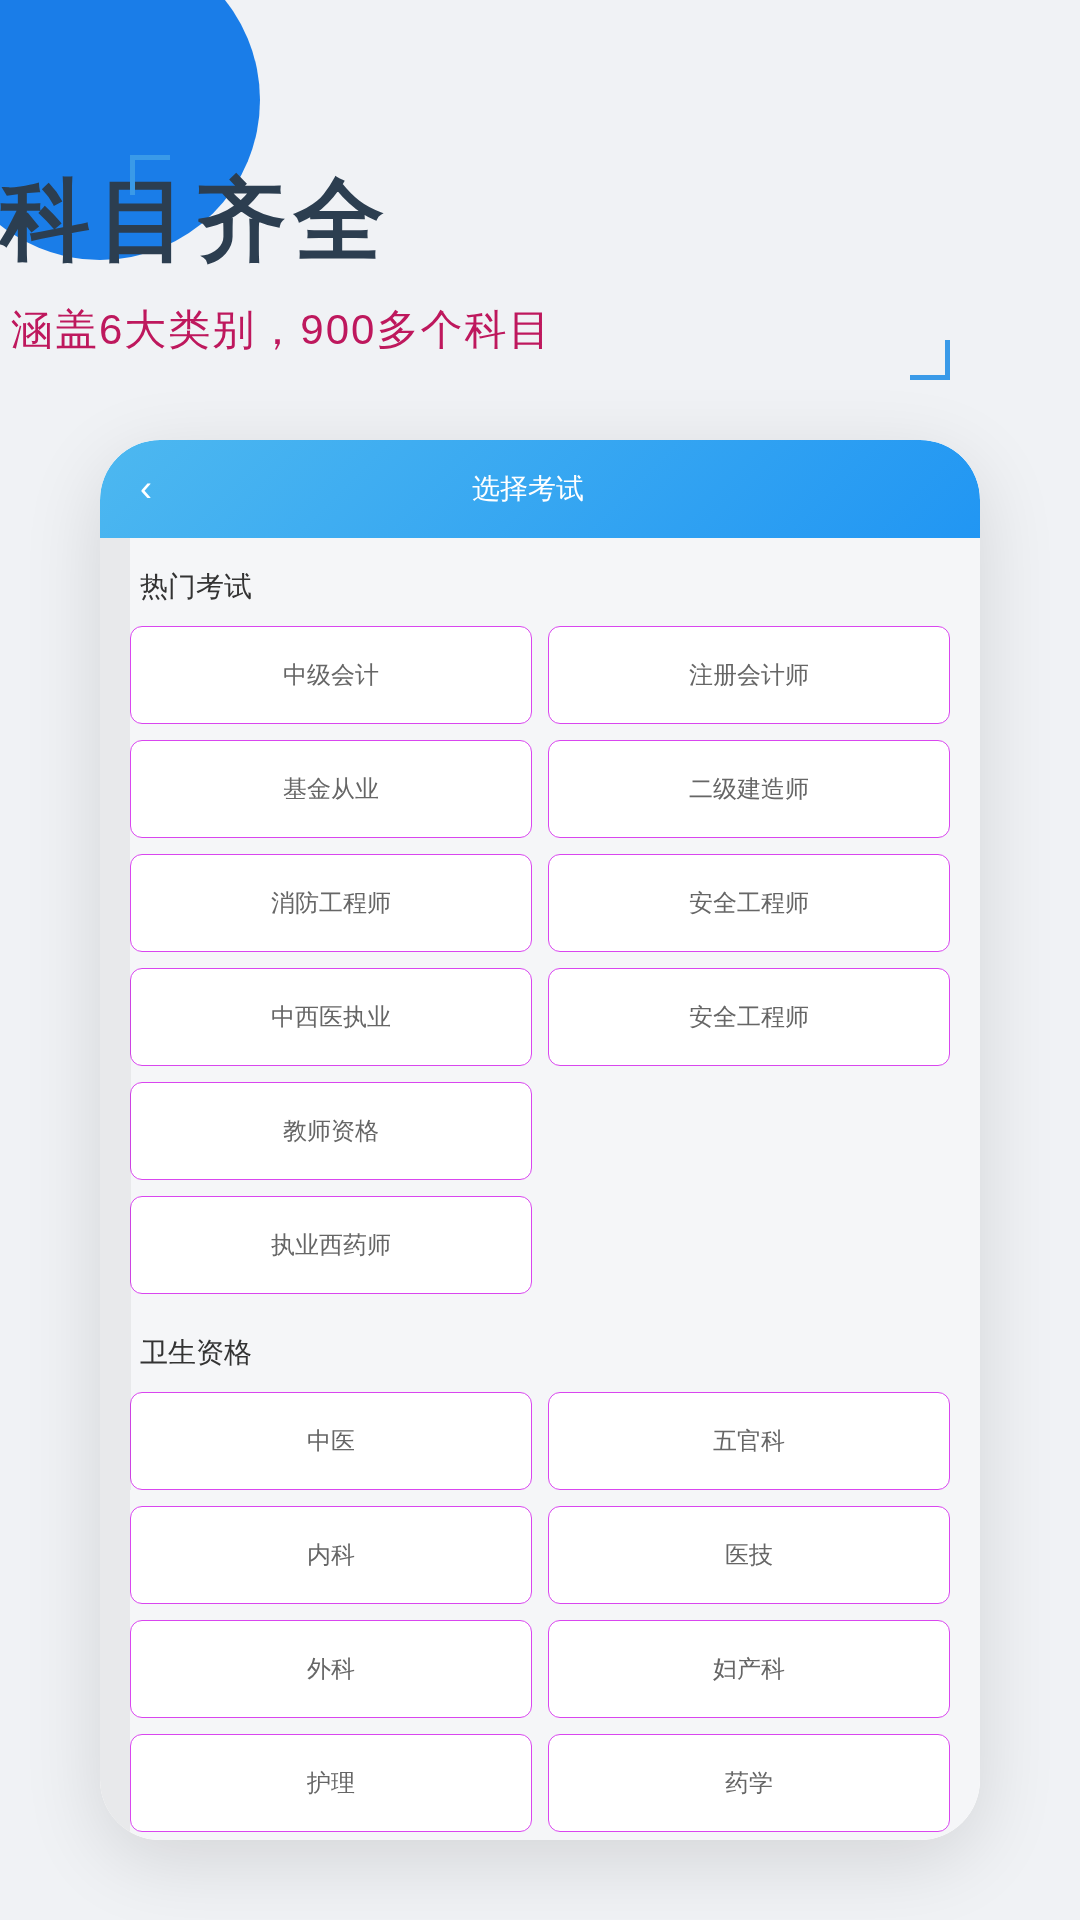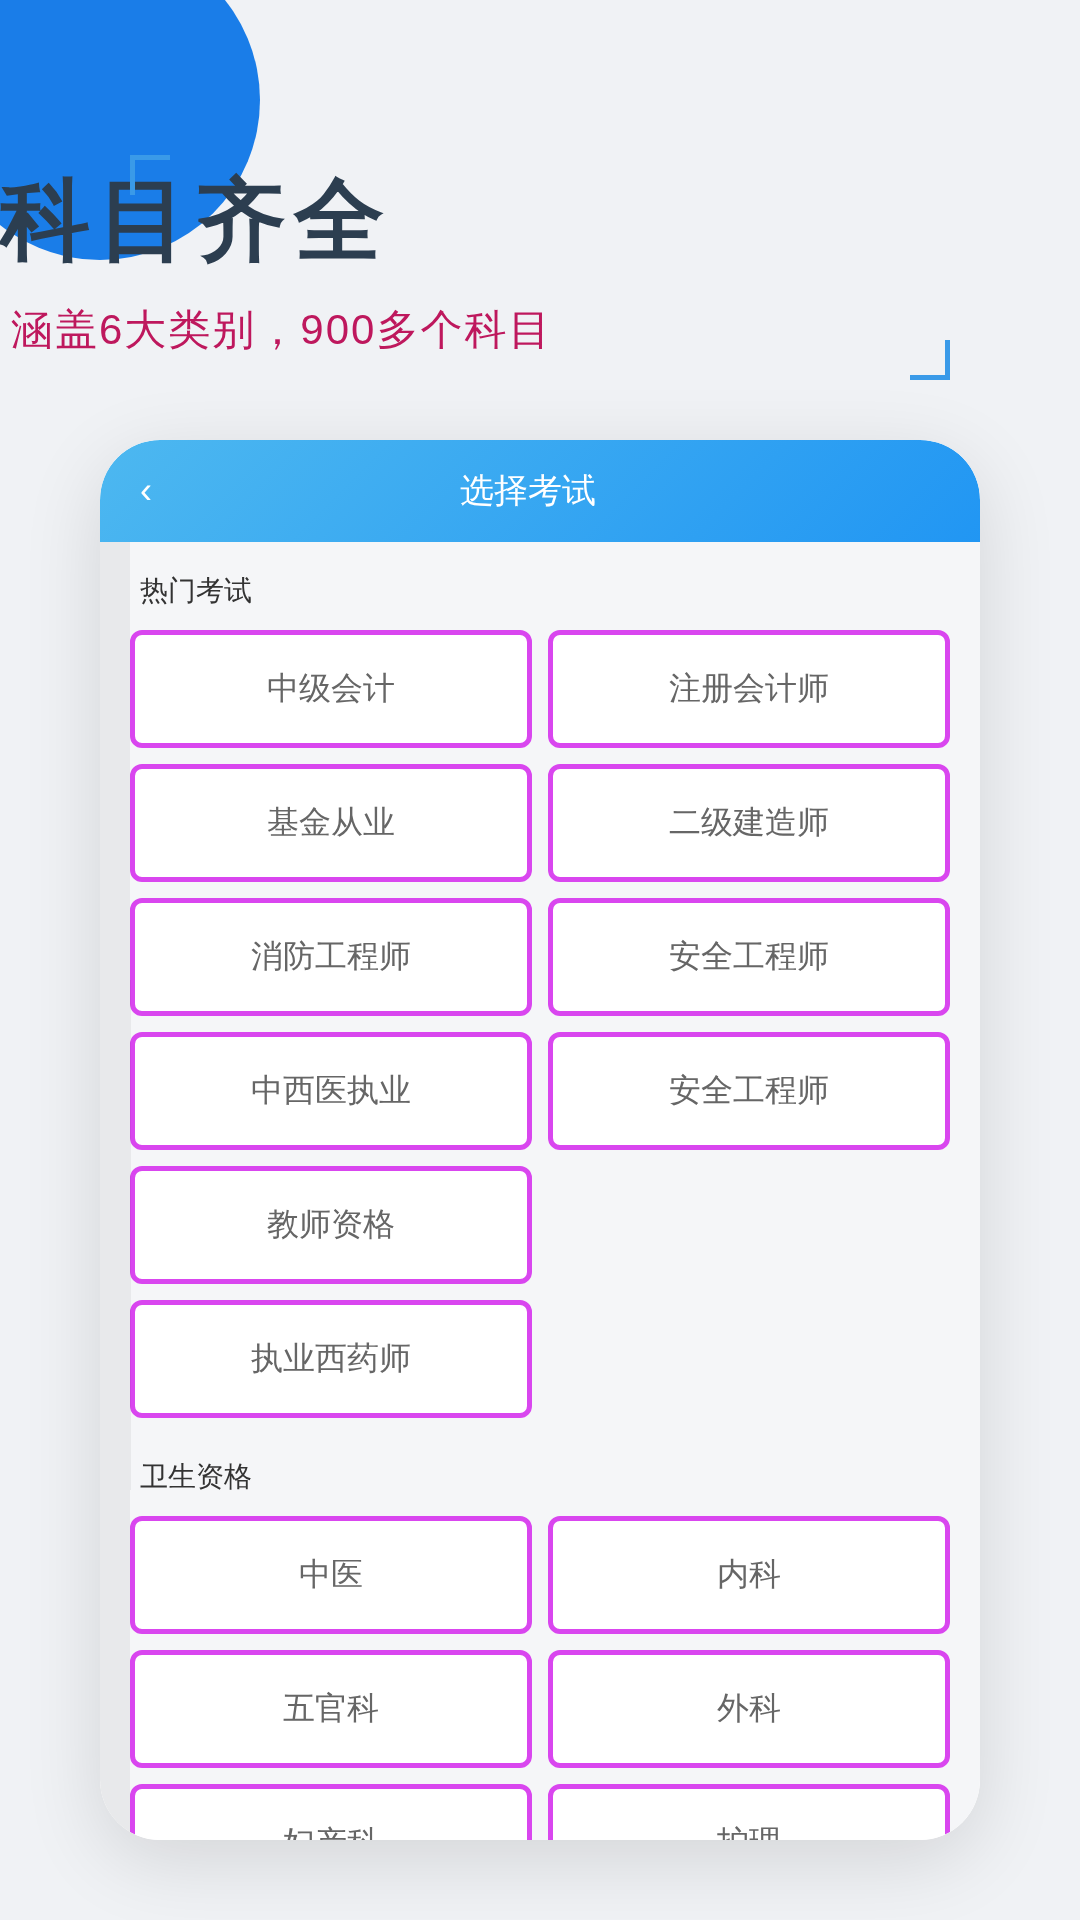--- a/index.html
+++ b/index.html
@@ -116,21 +116,21 @@
       color: white;
       font-size: 36px;
       margin-right: 20px;
       cursor: pointer;
     }
 
     .header-title {
       flex: 1;
       text-align: center;
       color: white;
-      font-size: 34px;
+      font-size: 28px;
       font-weight: 500;
       margin-right: 56px;
     }
 
     
     .content-area {
       padding: 0 30px 40px;
       background: #f5f6f8;
     }
 
@@ -150,24 +150,24 @@
       display: grid;
       grid-template-columns: 1fr 1fr;
       gap: 16px;
     }
 
     .exam-item {
       background: #ffffff;
       border-radius: 12px;
       padding: 32px 20px;
       text-align: center;
-      font-size: 32px;
+      font-size: 24px;
       color: #666;
       cursor: pointer;
-      border: 5px solid #d946ef;
+      border: 1px solid #d946ef;
       transition: background 0.2s;
     }
 
     .exam-item.full-width {
       grid-column: 1 / -1;
       max-width: calc(50% - 8px);
     }
   </style>
 </head>
 <body>
@@ -204,22 +204,23 @@
           <div class="exam-item">安全工程师</div>
           <div class="exam-item">教师资格</div>
           <div class="exam-item full-width">执业西药师</div>
         </div>
       </div>
 
       <div class="category-section">
         <div class="category-title">卫生资格</div>
         <div class="items-grid">
           <div class="exam-item">中医</div>
+          <div class="exam-item">五官科</div>
           <div class="exam-item">内科</div>
-          <div class="exam-item">五官科</div>
+          <div class="exam-item">医技</div>
           <div class="exam-item">外科</div>
           <div class="exam-item">妇产科</div>
           <div class="exam-item">护理</div>
           <div class="exam-item">药学</div>
 
         </div>
       </div>
 
     </div>
   </div>

